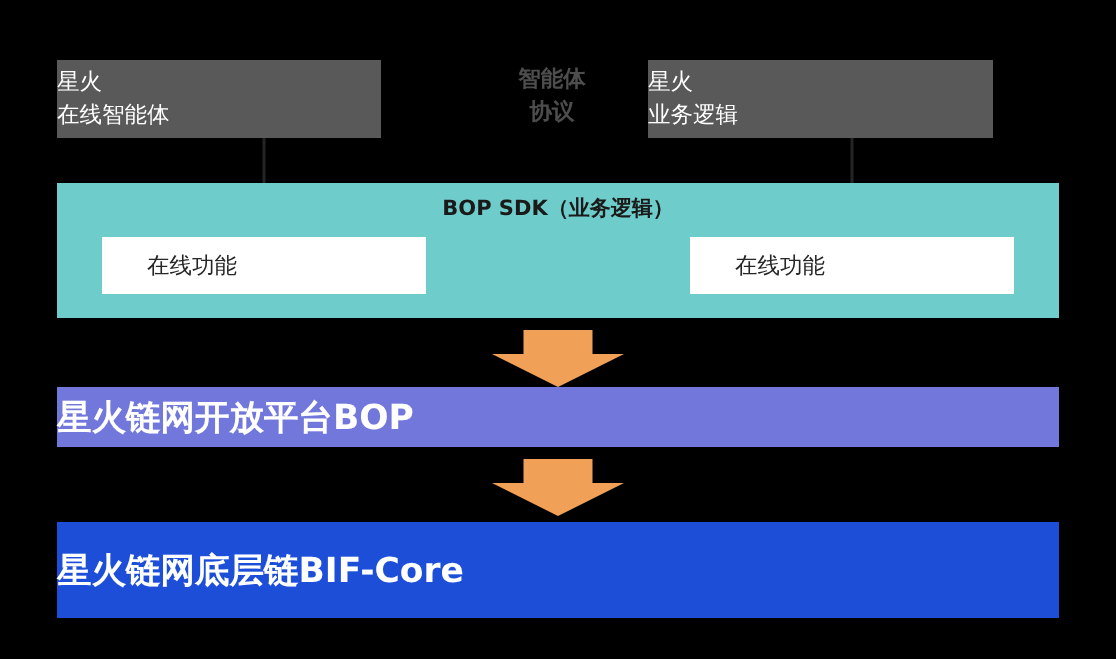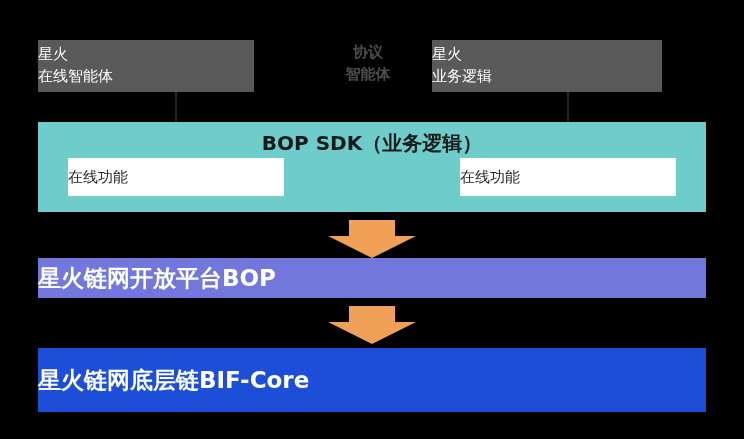--- a/index.html
+++ b/index.html
@@ -54,30 +54,31 @@
     height: 90px;
     background: #6eccca;
   }
   .sdk-title {
     position: absolute;
     left: 0;
     top: 8px;
     width: 100%;
     text-align: center;
     color: #1a1a1a;
-    font-size: 20px;
+    font-size: 14px;
     font-weight: bold;
   }
   .feature-box {
     background: #ffffff;
     color: #262626;
     font-size: 15px;
     width: 216px;
     height: 38px;
     top: 158px;
+    padding-left: 30px;
   }
   .feature-online { left: 68px; }
   .feature-offline { left: 460px; }
   .thin-arrow {
     position: absolute;
     top: 92px;
     width: 12px;
     height: 64px;
   }
   .thin-arrow .stem {
@@ -144,22 +145,22 @@
 <body>
 
 <div class="canvas">
 
   <div class="box agent-box agent-online">
     <span>星火</span>
     <span>在线智能体</span>
   </div>
 
   <div class="protocol-label">
+    <div>智能体</div>
     <div>协议</div>
-    <div>智能体</div>
   </div>
 
   <div class="box agent-box agent-offline">
     <span>星火</span>
     <span>业务逻辑</span>
   </div>
 
   <div class="thin-arrow thin-arrow-left">
     <div class="stem"></div>
     <div class="head"></div>

